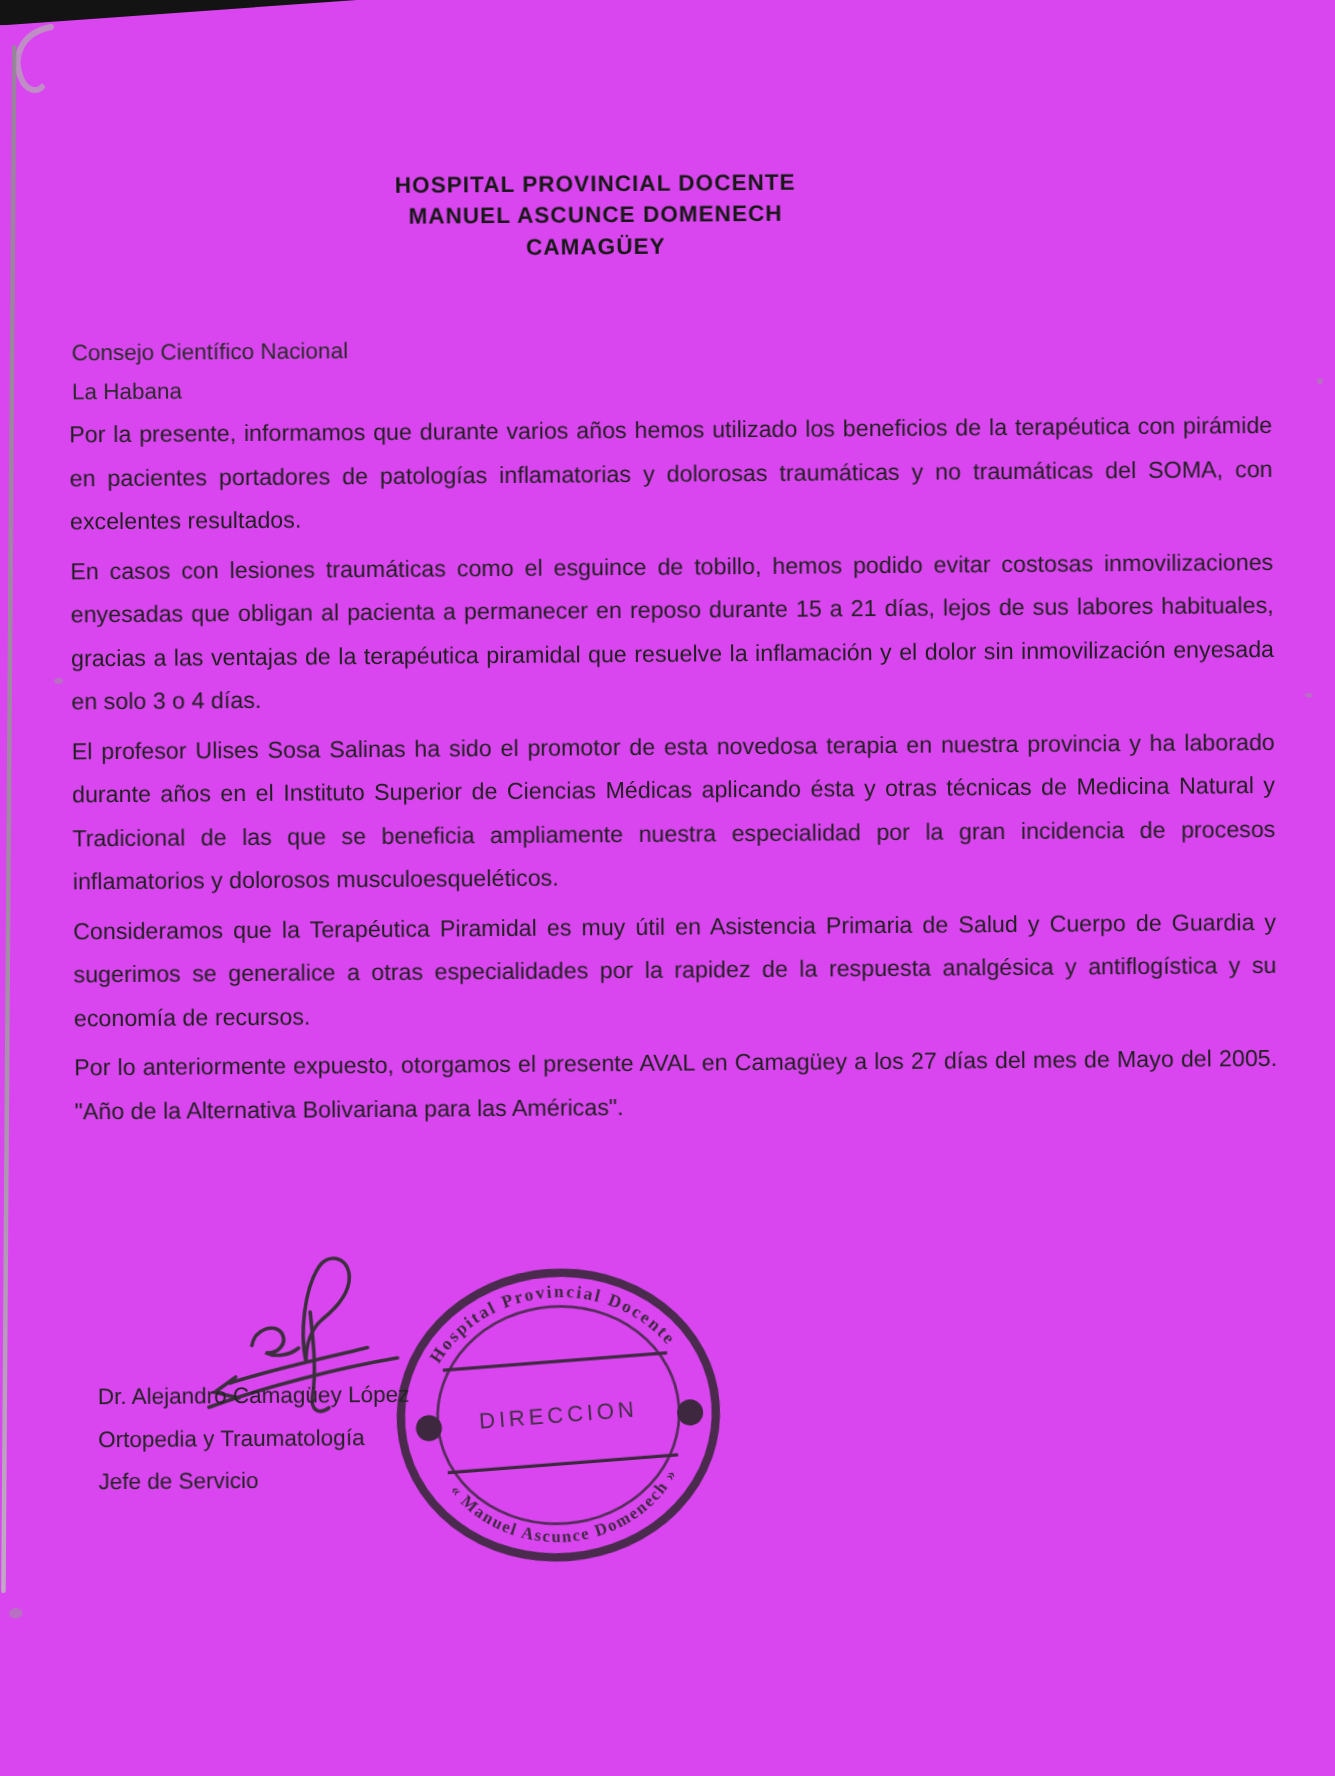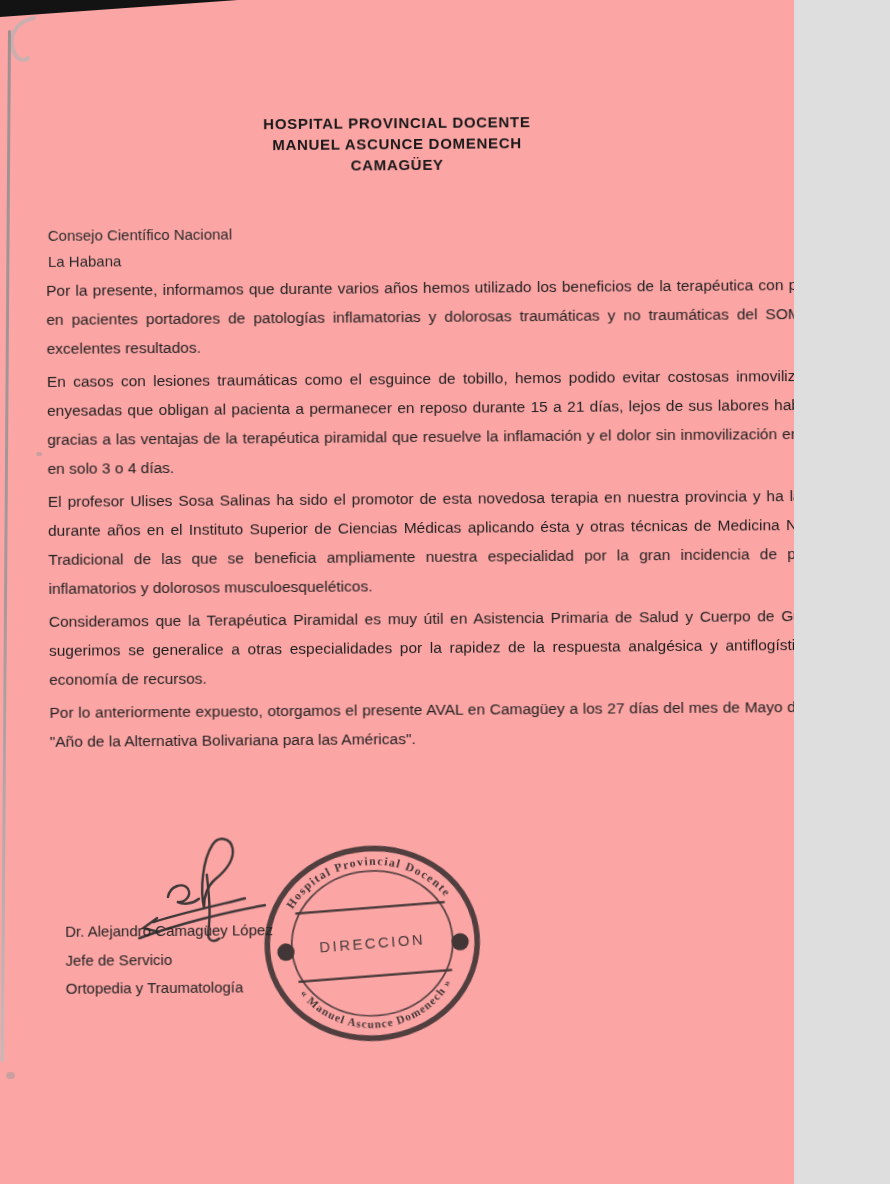--- a/index.html
+++ b/index.html
@@ -1,16 +1,16 @@
 <!DOCTYPE html>
 <html><head>
 <meta charset="utf-8">
 <style>
   html,body{margin:0;padding:0;background:#dedede;}
-  .page{position:relative;width:794px;height:1184px;background:#fca5a5;overflow:hidden;
+  .page{position:relative;width:890px;height:1184px;background:#d946ef;overflow:hidden;
         font-family:"Liberation Sans",sans-serif;color:#1c1c1c;}
   .scan-wrap{position:absolute;inset:0;transform:rotate(-0.45deg);transform-origin:420px 520px;}
   .scan-text{filter:blur(0.33px);}
 
   .header{position:absolute;top:112px;left:95px;width:610px;text-align:center;
           font-weight:bold;font-size:15px;letter-spacing:.7px;line-height:21px;color:#181818;}
   .addressee{position:absolute;top:220px;left:50px;font-size:15px;line-height:26px;color:#2a2a2a;}
   .bodytext{position:absolute;top:273px;left:48px;width:802px;font-size:15.5px;
             line-height:29px;text-align:justify;color:#1f1f1f;}
   .bodytext p{margin:0 0 4px 0;}
@@ -72,22 +72,22 @@
         <path d="M 81 88 C 77 70 80 40 90 25 C 96 16 108 18 110 29 C 112 41 102 52 92 60 C 85 66 81 76 81 88"></path>
         <path d="M 84 55 C 86 75 88 95 85 112 C 84 120 89 124 96 119"></path>
         <path d="M 30 102 C 62 92 102 84 122 79"></path>
         <path d="M 16 118 C 55 104 105 92 142 86"></path>
         <path d="M 34 98 L 20 108 L 36 112"></path>
       </g>
     </svg>
 
     <div class="sig scan-text">
       <div>Dr. Alejandro Camagüey López</div>
+      <div>Ortopedia y Traumatología</div>
       <div>Jefe de Servicio</div>
-      <div>Ortopedia y Traumatología</div>
     </div>
 
     <svg class="stamp" viewBox="0 0 220 200">
       <g stroke="#242424" fill="none">
         <ellipse cx="110" cy="99" rx="103" ry="93" stroke-width="5.5" opacity=".92"></ellipse>
         <ellipse cx="110" cy="99" rx="79" ry="71" stroke-width="1.8" opacity=".85"></ellipse>
         <line x1="37" y1="64" x2="184" y2="64" stroke-width="2.2"></line>
         <line x1="35" y1="131" x2="186" y2="131" stroke-width="2.2"></line>
       </g>
       <circle cx="25" cy="101" r="8.5" fill="#242424"></circle>

